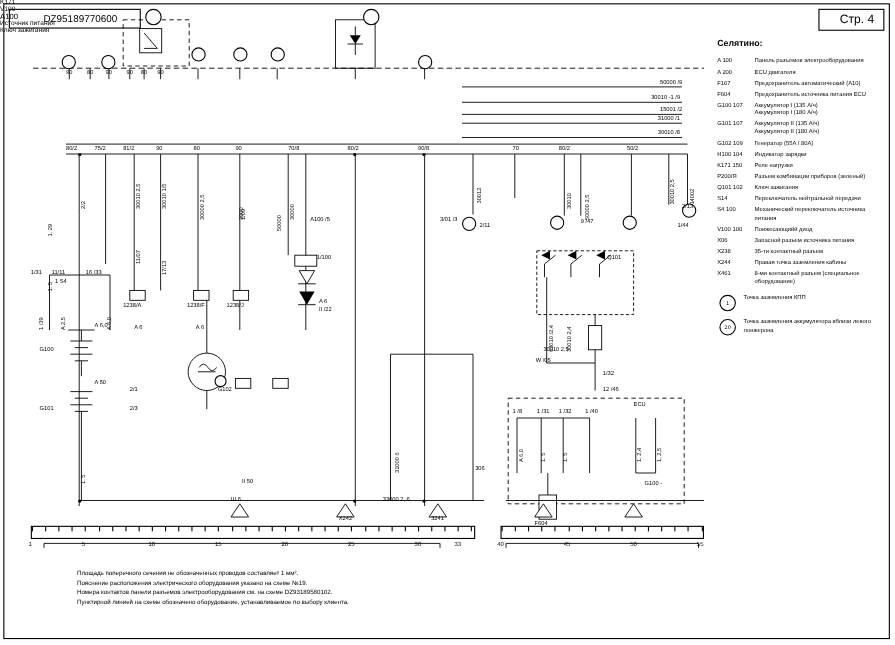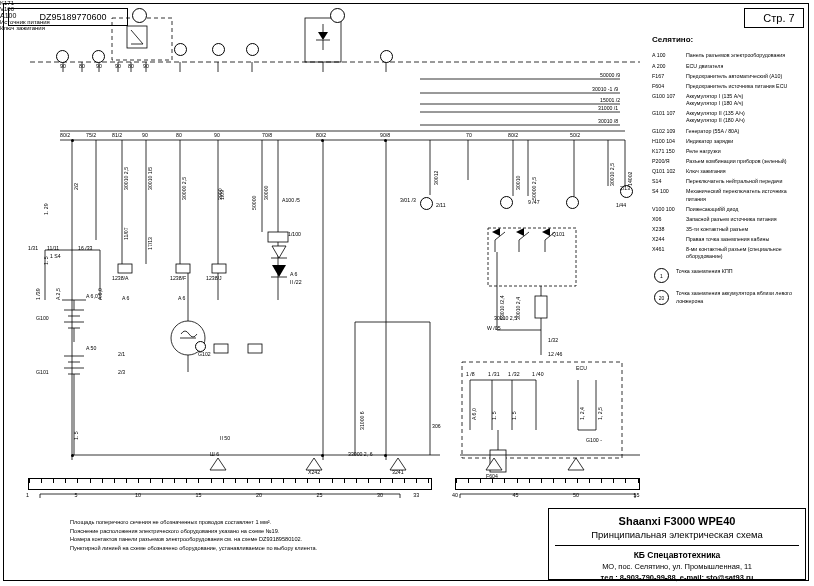--- a/index.html
+++ b/index.html
@@ -35,21 +35,21 @@
 </head>
 <body>
 
 <div id="page">
   <div class="frame"></div>
 
   <div class="box bd" id="id-box">
     <span class="t9">DZ95189770600</span>
   </div>
   <div class="box bd" id="page-box">
-    <span class="t9" style="font-size:11px">Стр. 7</span>
+    <span class="t9" style="font-size:11px">Стр. 4</span>
   </div>
 
   <div id="legend">
     <div class="t" style="position:relative;font-size:8px;font-weight:bold;margin-bottom:8px;">Селятино:</div>
     <div id="legend-items">
         <div class="lg-row" style="margin-bottom: 3px;">
           <span class="lg-code">A 100</span>
           <span class="lg-desc">Панель разъемов электрооборудования</span>
         </div>
         <div class="lg-row" style="margin-bottom: 3px;">
@@ -486,21 +486,13 @@
     </g>
   </svg>
 
   <div id="notes">
       <div>Площадь поперечного сечения не обозначенных проводов составляет 1 мм².</div>
       <div>Пояснение расположения электрического оборудования указано на схеме №19.</div>
       <div>Номера контактов панели разъемов электрооборудования см. на схеме DZ93189580102.</div>
       <div>Пунктирной линией на схеме обозначено оборудование, устанавливаемое по выбору клиента.</div>
     </div>
 
-  <div id="title-block">
-    <div style="font-size:11px;font-weight:bold;margin-top:6px">Shaanxi F3000 WPE40</div>
-    <div style="font-size:9.5px;margin-top:2px">Принципиальная электрическая схема</div>
-    <div style="border-top:1px solid #000;margin:5px 6px 0 6px"></div>
-    <div style="font-size:8.5px;font-weight:bold;margin-top:4px">КБ Спецавтотехника</div>
-    <div style="font-size:7.5px;margin-top:2px">МО, пос. Селятино, ул. Промышленная, 11</div>
-    <div style="font-size:7.5px;font-weight:bold;margin-top:2px">тел.: 8-903-790-99-88,  e-mail: sto@sat93.ru</div>
-  </div>
 </div>
 
 </body></html>

